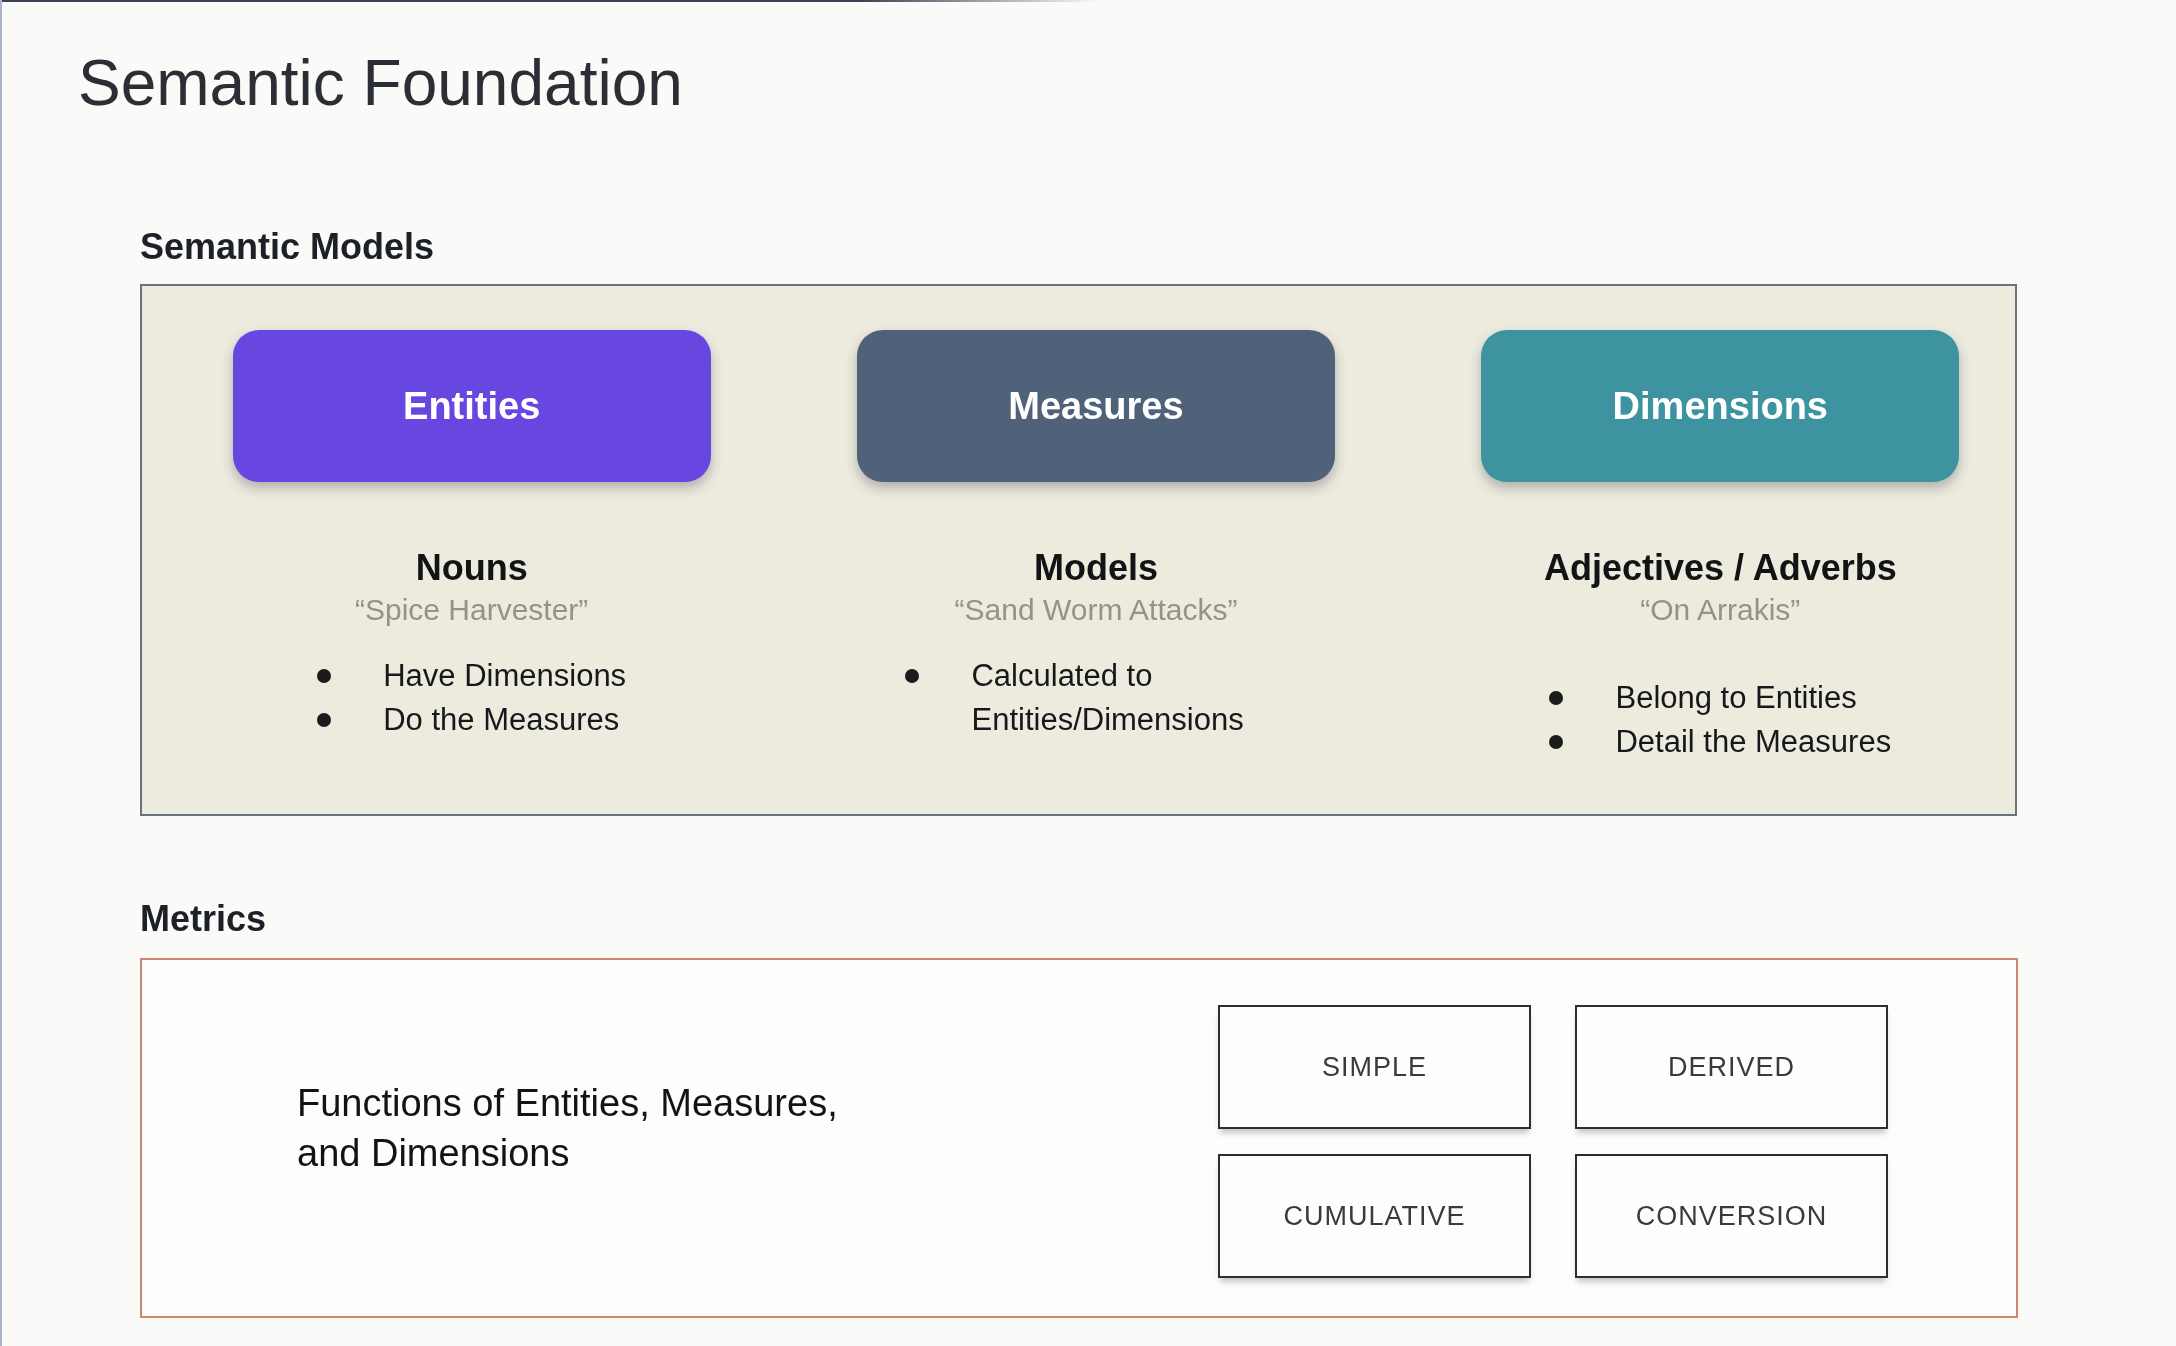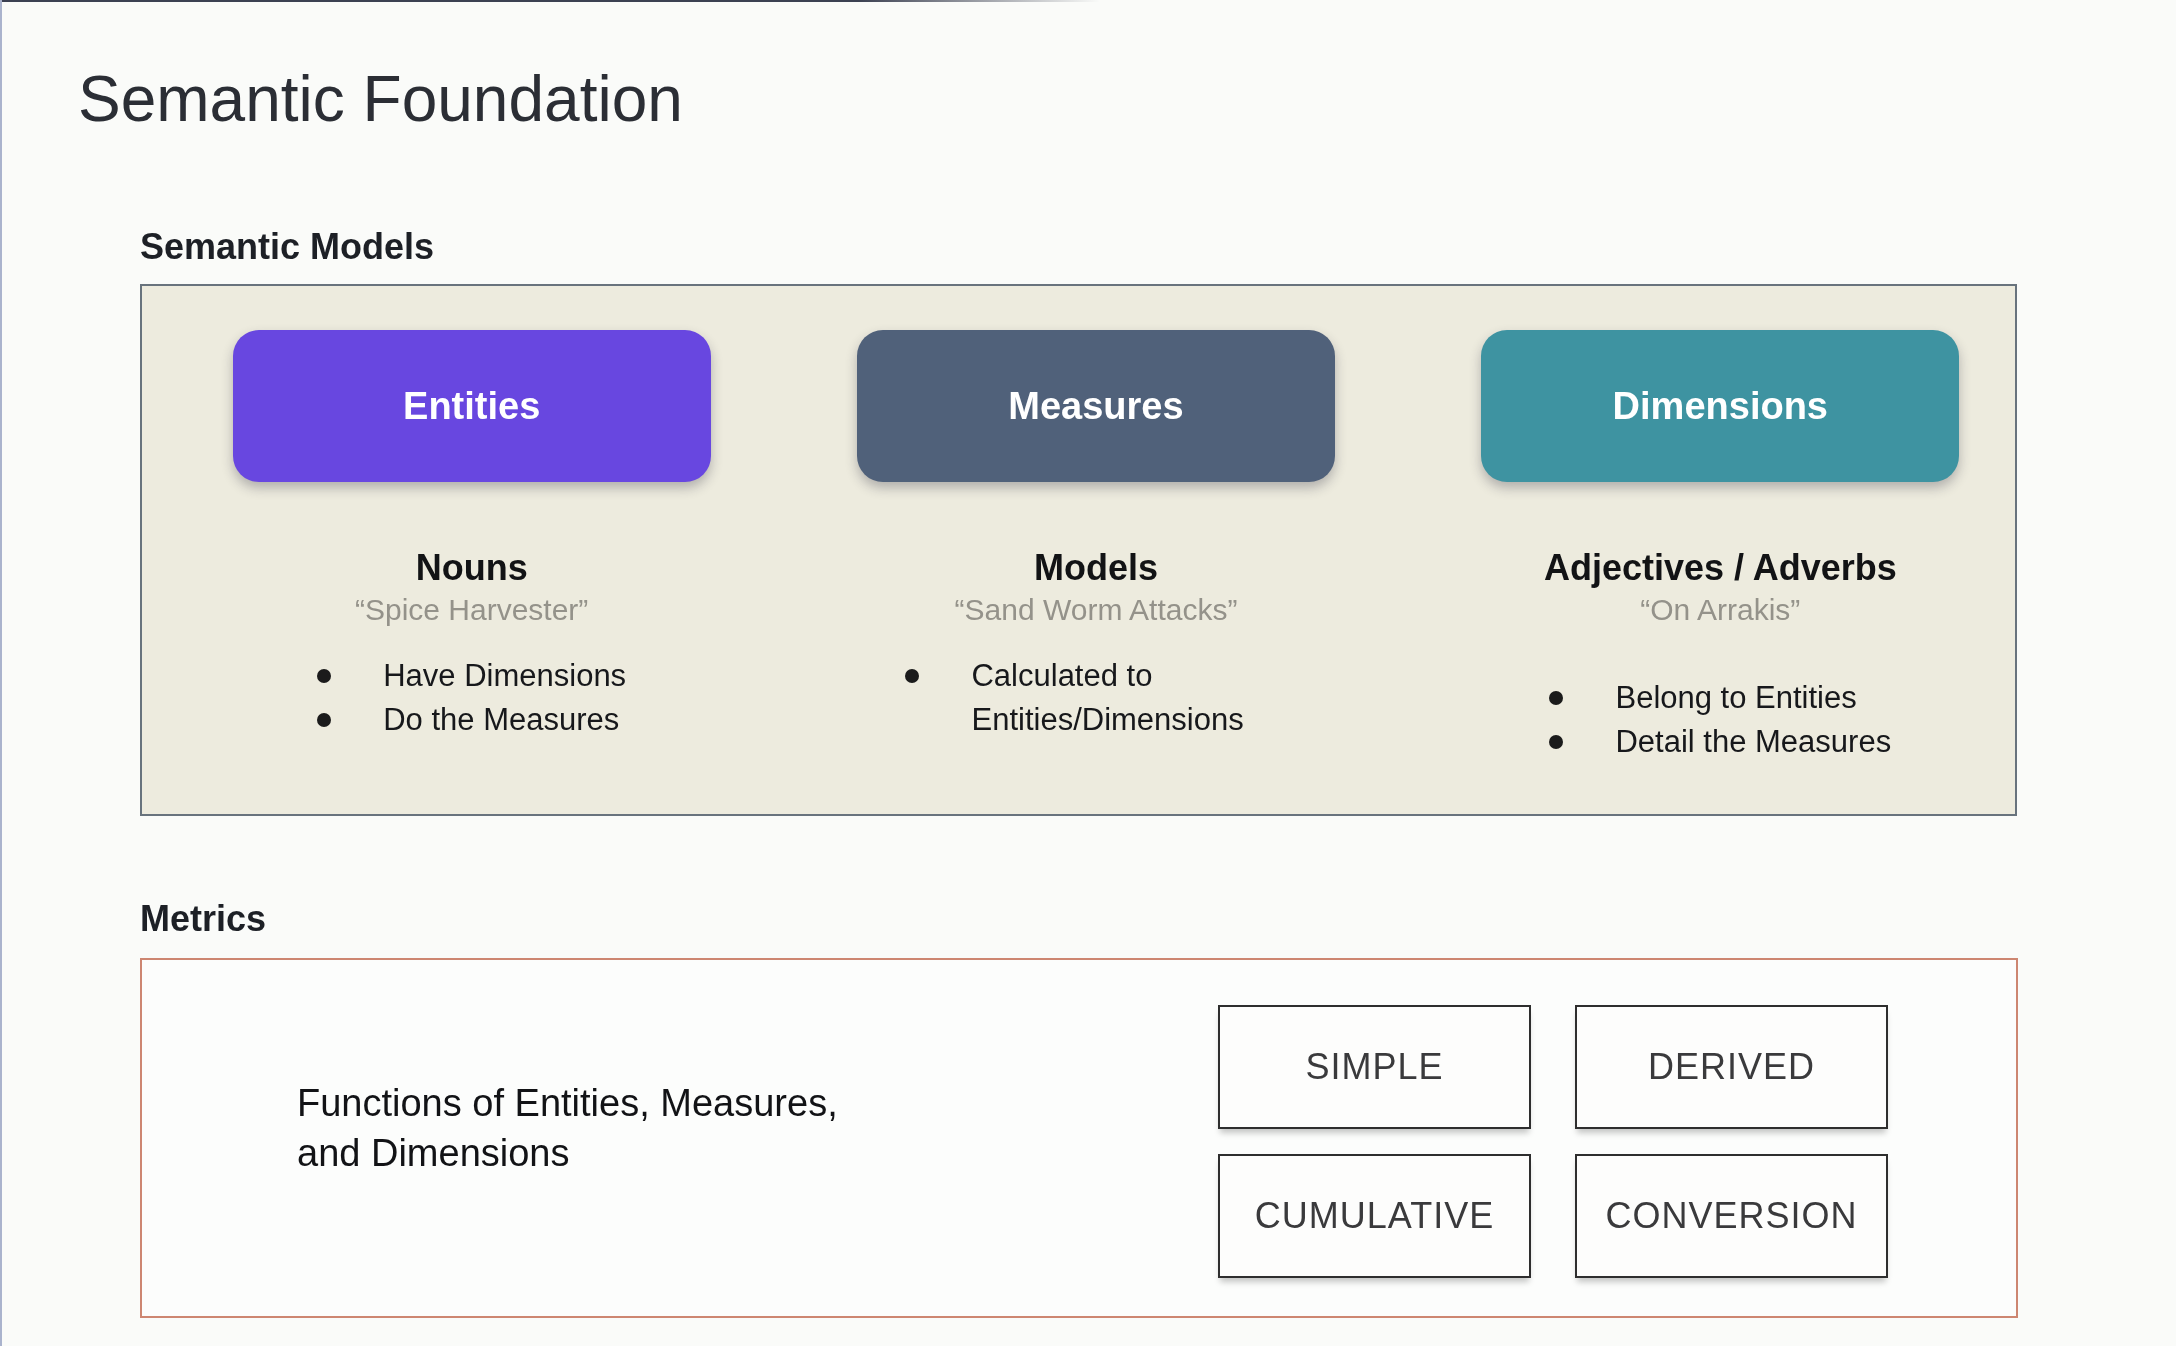--- a/index.html
+++ b/index.html
@@ -20,21 +20,21 @@
     width: 2px; height: 1346px;
     background: #aab3cd;
   }
   .window-top-edge {
     position: absolute; left: 0; top: 0;
     width: 1100px; height: 2px;
     background: linear-gradient(to right, #3c4152 0%, #3c4152 78%, rgba(60,65,82,0) 100%);
   }
   .slide-title {
     position: absolute; left: 78px; top: 46px;
-    font-size: 64px; font-weight: 400; color: #2b2e35; margin-top: 16px;
+    font-size: 64px; font-weight: 400; color: #2b2e35;
   }
   .section-heading {
     position: absolute; left: 140px; width: 1877px;
     text-align: left;
     font-size: 36px; font-weight: 700; color: #1d2026;
   }
   .heading-models { top: 226px; }
   .heading-metrics { top: 898px; }
 
   .models-panel {
@@ -102,21 +102,21 @@
     position: absolute; left: 1076px; top: 45px;
     display: grid;
     grid-template-columns: 313px 313px;
     grid-auto-rows: 124px;
     gap: 25px 44px;
   }
   .metric-box {
     background: #fdfdfc;
     border: 2px solid #2e2e2e;
     display: flex; align-items: center; justify-content: center;
-    font-size: 36px; letter-spacing: 1px; color: #3a3a3c;
+    font-size: 27px; letter-spacing: 1px; color: #3a3a3c;
     box-shadow: 0 6px 6px -2px rgba(0,0,0,0.22);
   }
 </style>
 </head>
 <body>
 
 <div class="stage">
   <div class="window-top-edge"></div>
   <div class="window-left-edge"></div>
 

